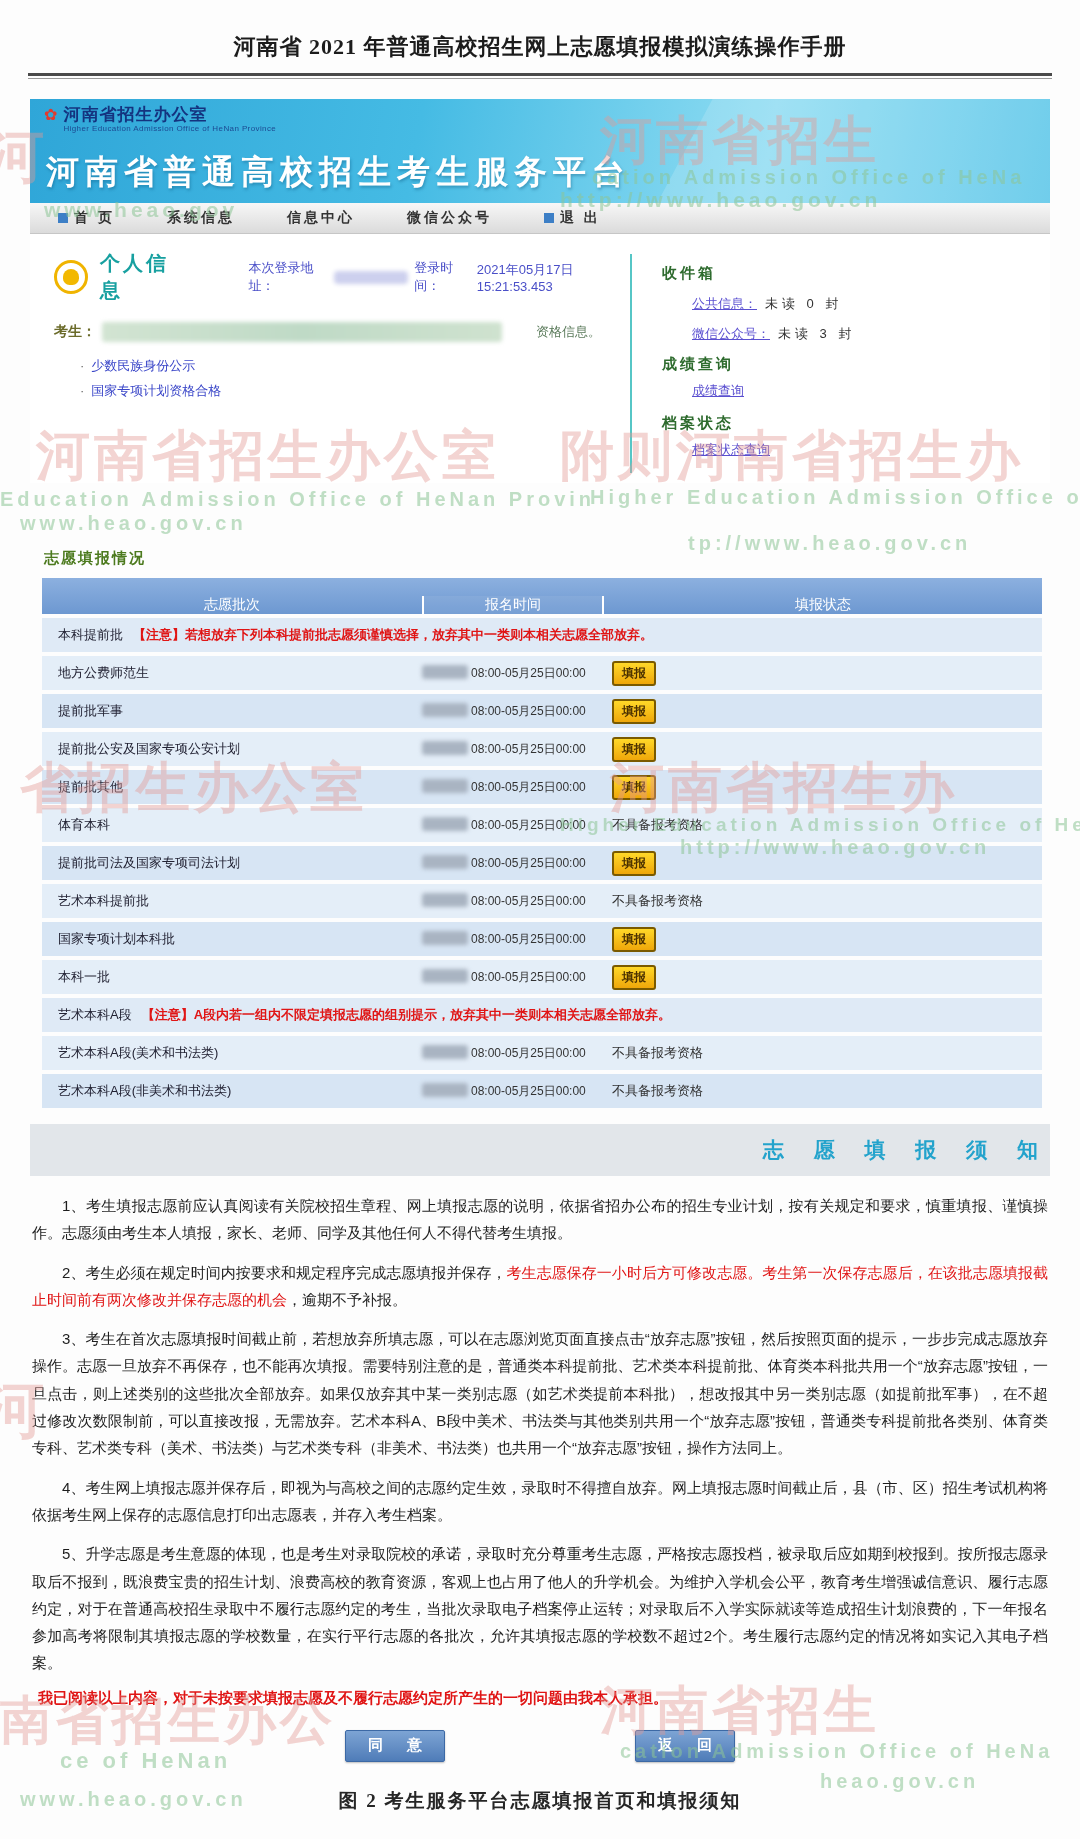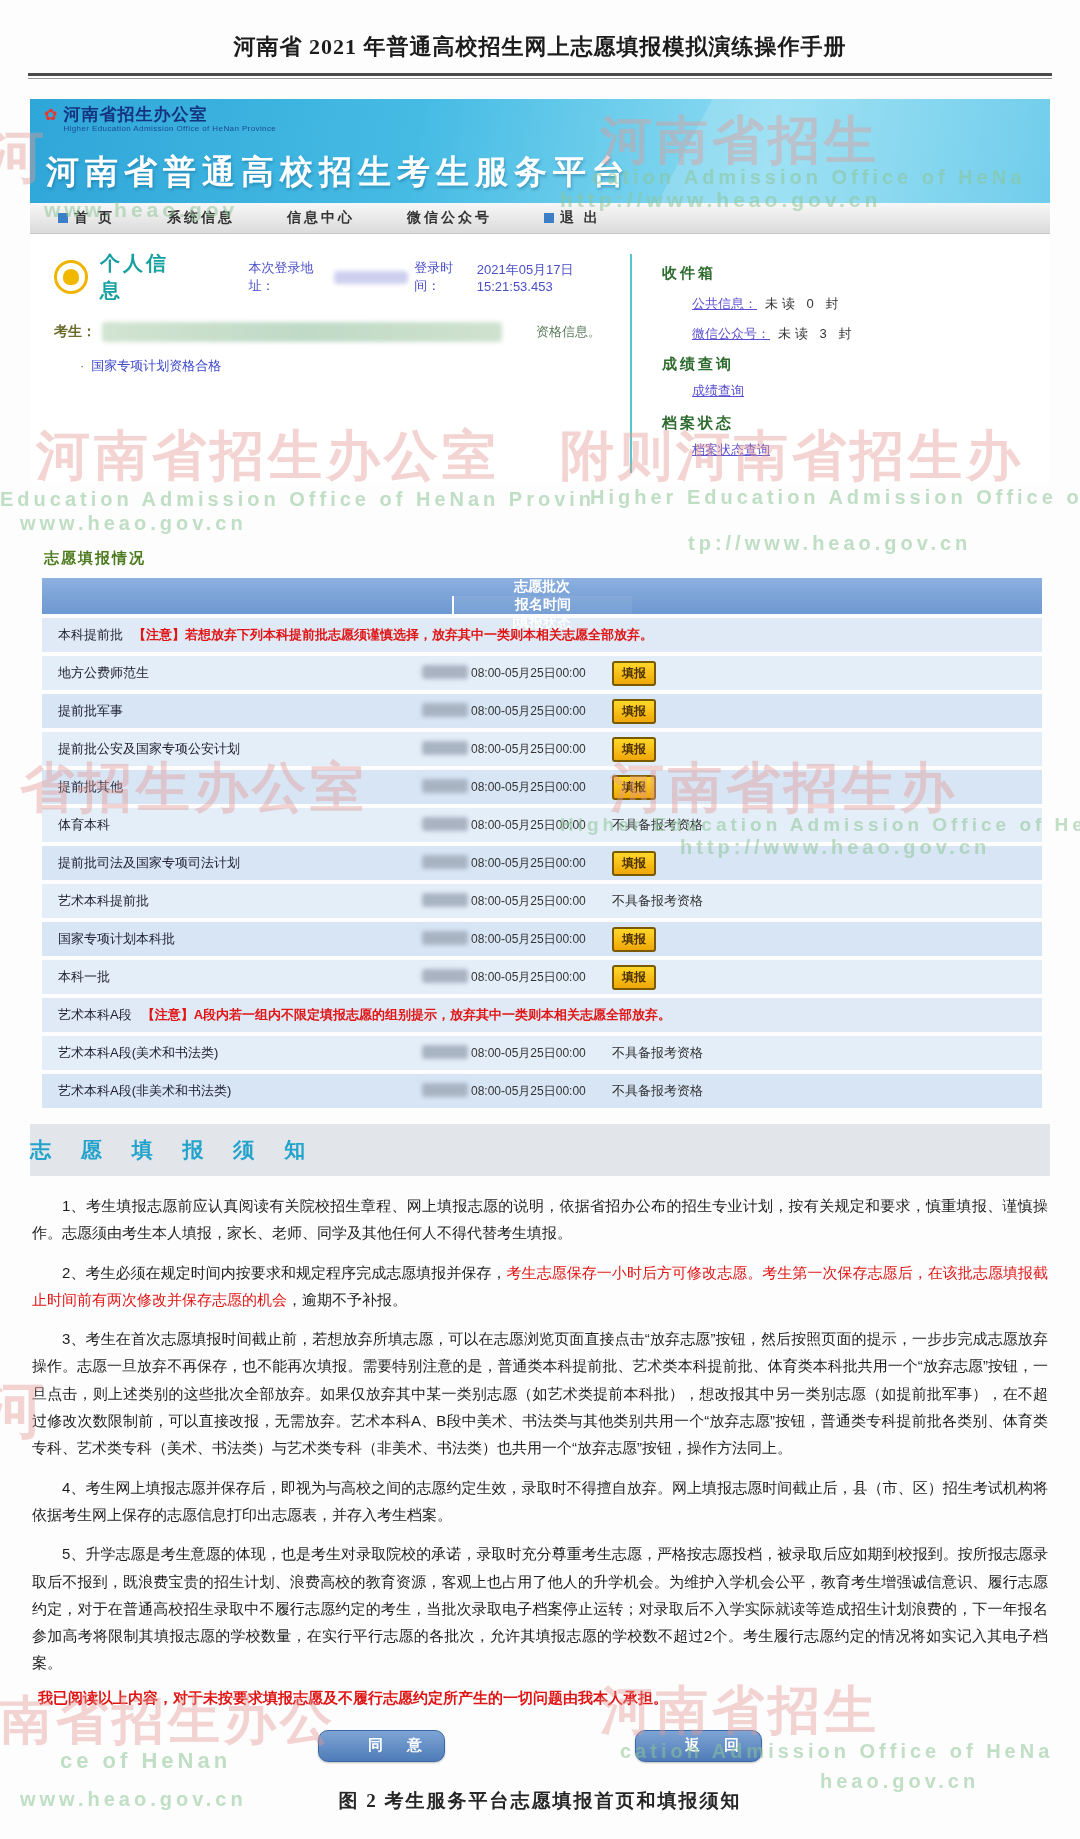--- a/index.html
+++ b/index.html
@@ -47,49 +47,49 @@
   .bullet-links li{font-size:13px;color:#3a46c8;line-height:1.9;cursor:pointer;}
   .bullet-links li::before{content:"·";color:#666;margin-right:7px;}
   .side-h{font-size:15px;font-weight:bold;color:#2e6b2e;margin:8px 0 6px;letter-spacing:3px;}
   .side-item{margin:12px 0 12px 30px;font-size:13px;}
   .side-link{color:#5a4fd0;text-decoration:underline;cursor:pointer;}
   .side-count{color:#333;margin-left:8px;letter-spacing:4px;}
   .side-sublink{margin:8px 0 14px 30px;font-size:13px;color:#5a4fd0;text-decoration:underline;cursor:pointer;}
   
   .vol-label{margin:66px 0 10px 14px;color:#4c7a1e;font-size:15px;font-weight:bold;letter-spacing:2px;}
   .vtable{margin-left:12px;width:1000px;}
-  .t-head{display:flex;height:36px;background:linear-gradient(#8cb0df,#6d98d1);color:#fff;font-size:14px;font-weight:bold;align-items:center;flex-direction:column;}
+  .t-head{display:flex;height:36px;background:linear-gradient(#8cb0df,#6d98d1);color:#fff;font-size:14px;font-weight:normal;align-items:flex-end;}
   .t-head .th{text-align:center;}
   .th1{width:380px;}
   .th2{width:180px;border-left:2px solid #fff;box-sizing:border-box;background:rgba(255,255,255,.07);}
   .th3{flex:1;border-left:2px solid #fff;box-sizing:border-box;}
   .t-row{display:flex;align-items:center;min-height:34px;margin-top:4px;background:#d7e5f4;font-size:13px;color:#223;}
   .t-row.alt{background:#e4eef8;}
   .t-row.section{background:#dfeaf6;}
   .c1{width:380px;padding-left:16px;box-sizing:border-box;}
   .section .c1{width:auto;flex:1;display:flex;align-items:center;gap:10px;}
   .note{color:#e01515;font-weight:bold;font-size:13px;}
   .c2{width:180px;display:flex;align-items:flex-start;gap:3px;}
   .blur-time{width:46px;height:14px;background:#a9b4c2;border-radius:3px;filter:blur(2px);}
   .time-text{color:#333;font-size:12px;}
   .c3{flex:1;padding-left:10px;}
   .btn-fill{display:inline-block;background:linear-gradient(#ffd829,#efa70a);border:2px solid #7a5a00;color:#4a3000;
             font-size:12px;font-weight:bold;padding:2px 8px;border-radius:3px;cursor:pointer;}
   .noq{font-size:13px;color:#333;}
   
-  .band{margin-top:16px;height:52px;background:#e2e6ea;display:flex;align-items:center;justify-content:flex-start;}
+  .band{margin-top:16px;height:52px;background:#e2e6ea;display:flex;align-items:center;justify-content:flex-end;}
   .band-title{color:#23a3cc;font-size:21px;font-weight:bold;letter-spacing:12px;}
   .notice-body{padding:16px 2px 0 2px;}
   .notice-body p{font-size:15px;line-height:1.82;color:#1d1d1d;text-align:justify;margin:0 0 12px;text-indent:2em;}
   .red{color:#e01515;}
   .agreement{color:#e01515;font-weight:bold;font-size:15px;margin:6px 0 22px;padding-left:8px;}
   .btn-row{display:flex;justify-content:center;gap:190px;}
   .blue-btn{width:98px;height:30px;background:linear-gradient(#7da4d4,#4f7cb8);color:#fff;font-weight:bold;font-size:15px;
             letter-spacing:10px;text-indent:10px;border:1px solid #3c69a5;display:flex;align-items:center;justify-content:center;
-            border-radius:10px;cursor:pointer;box-shadow:0 1px 2px rgba(0,0,0,.25);padding-left:27px;}
+            border-radius:2px;cursor:pointer;box-shadow:0 1px 2px rgba(0,0,0,.25);}
   .caption{text-align:center;font-size:19px;font-weight:bold;color:#262626;margin-top:26px;letter-spacing:2px;
            font-family:"Liberation Serif","DejaVu Serif",serif;position:relative;z-index:2;}
 </style>
 </head>
 <body>
 
 <div class="page">
   <div class="wm-layer">
       <span class="wm" style="left: -14px; top: 118px; font-size: 58px; color: rgba(226, 153, 148, 0.42);">河</span>
       <span class="wm" style="left: 600px; top: 106px; font-size: 52px; color: rgba(226, 153, 148, 0.42);">河南省招生</span>
@@ -163,20 +163,21 @@
             <span>登录时间：</span>
             <span>2021年05月17日 15:21:53.453</span>
           </span>
         </div>
         <div class="student-row">
           <span class="student-label">考生：</span>
           <span class="student-blur"></span>
           <span class="quali">资格信息。</span>
         </div>
         <ul class="bullet-links">
+            <li>少数民族身份公示</li>
             <li>国家专项计划资格合格</li>
           </ul>
       </div>
 
       <div class="content-right">
         <div class="side-h">收件箱</div>
         <div>
             <div class="side-item"><span class="side-link">公共信息：</span><span class="side-count">未读 0 封</span></div>
             <div class="side-item"><span class="side-link">微信公众号：</span><span class="side-count">未读 3 封</span></div>
           </div>

